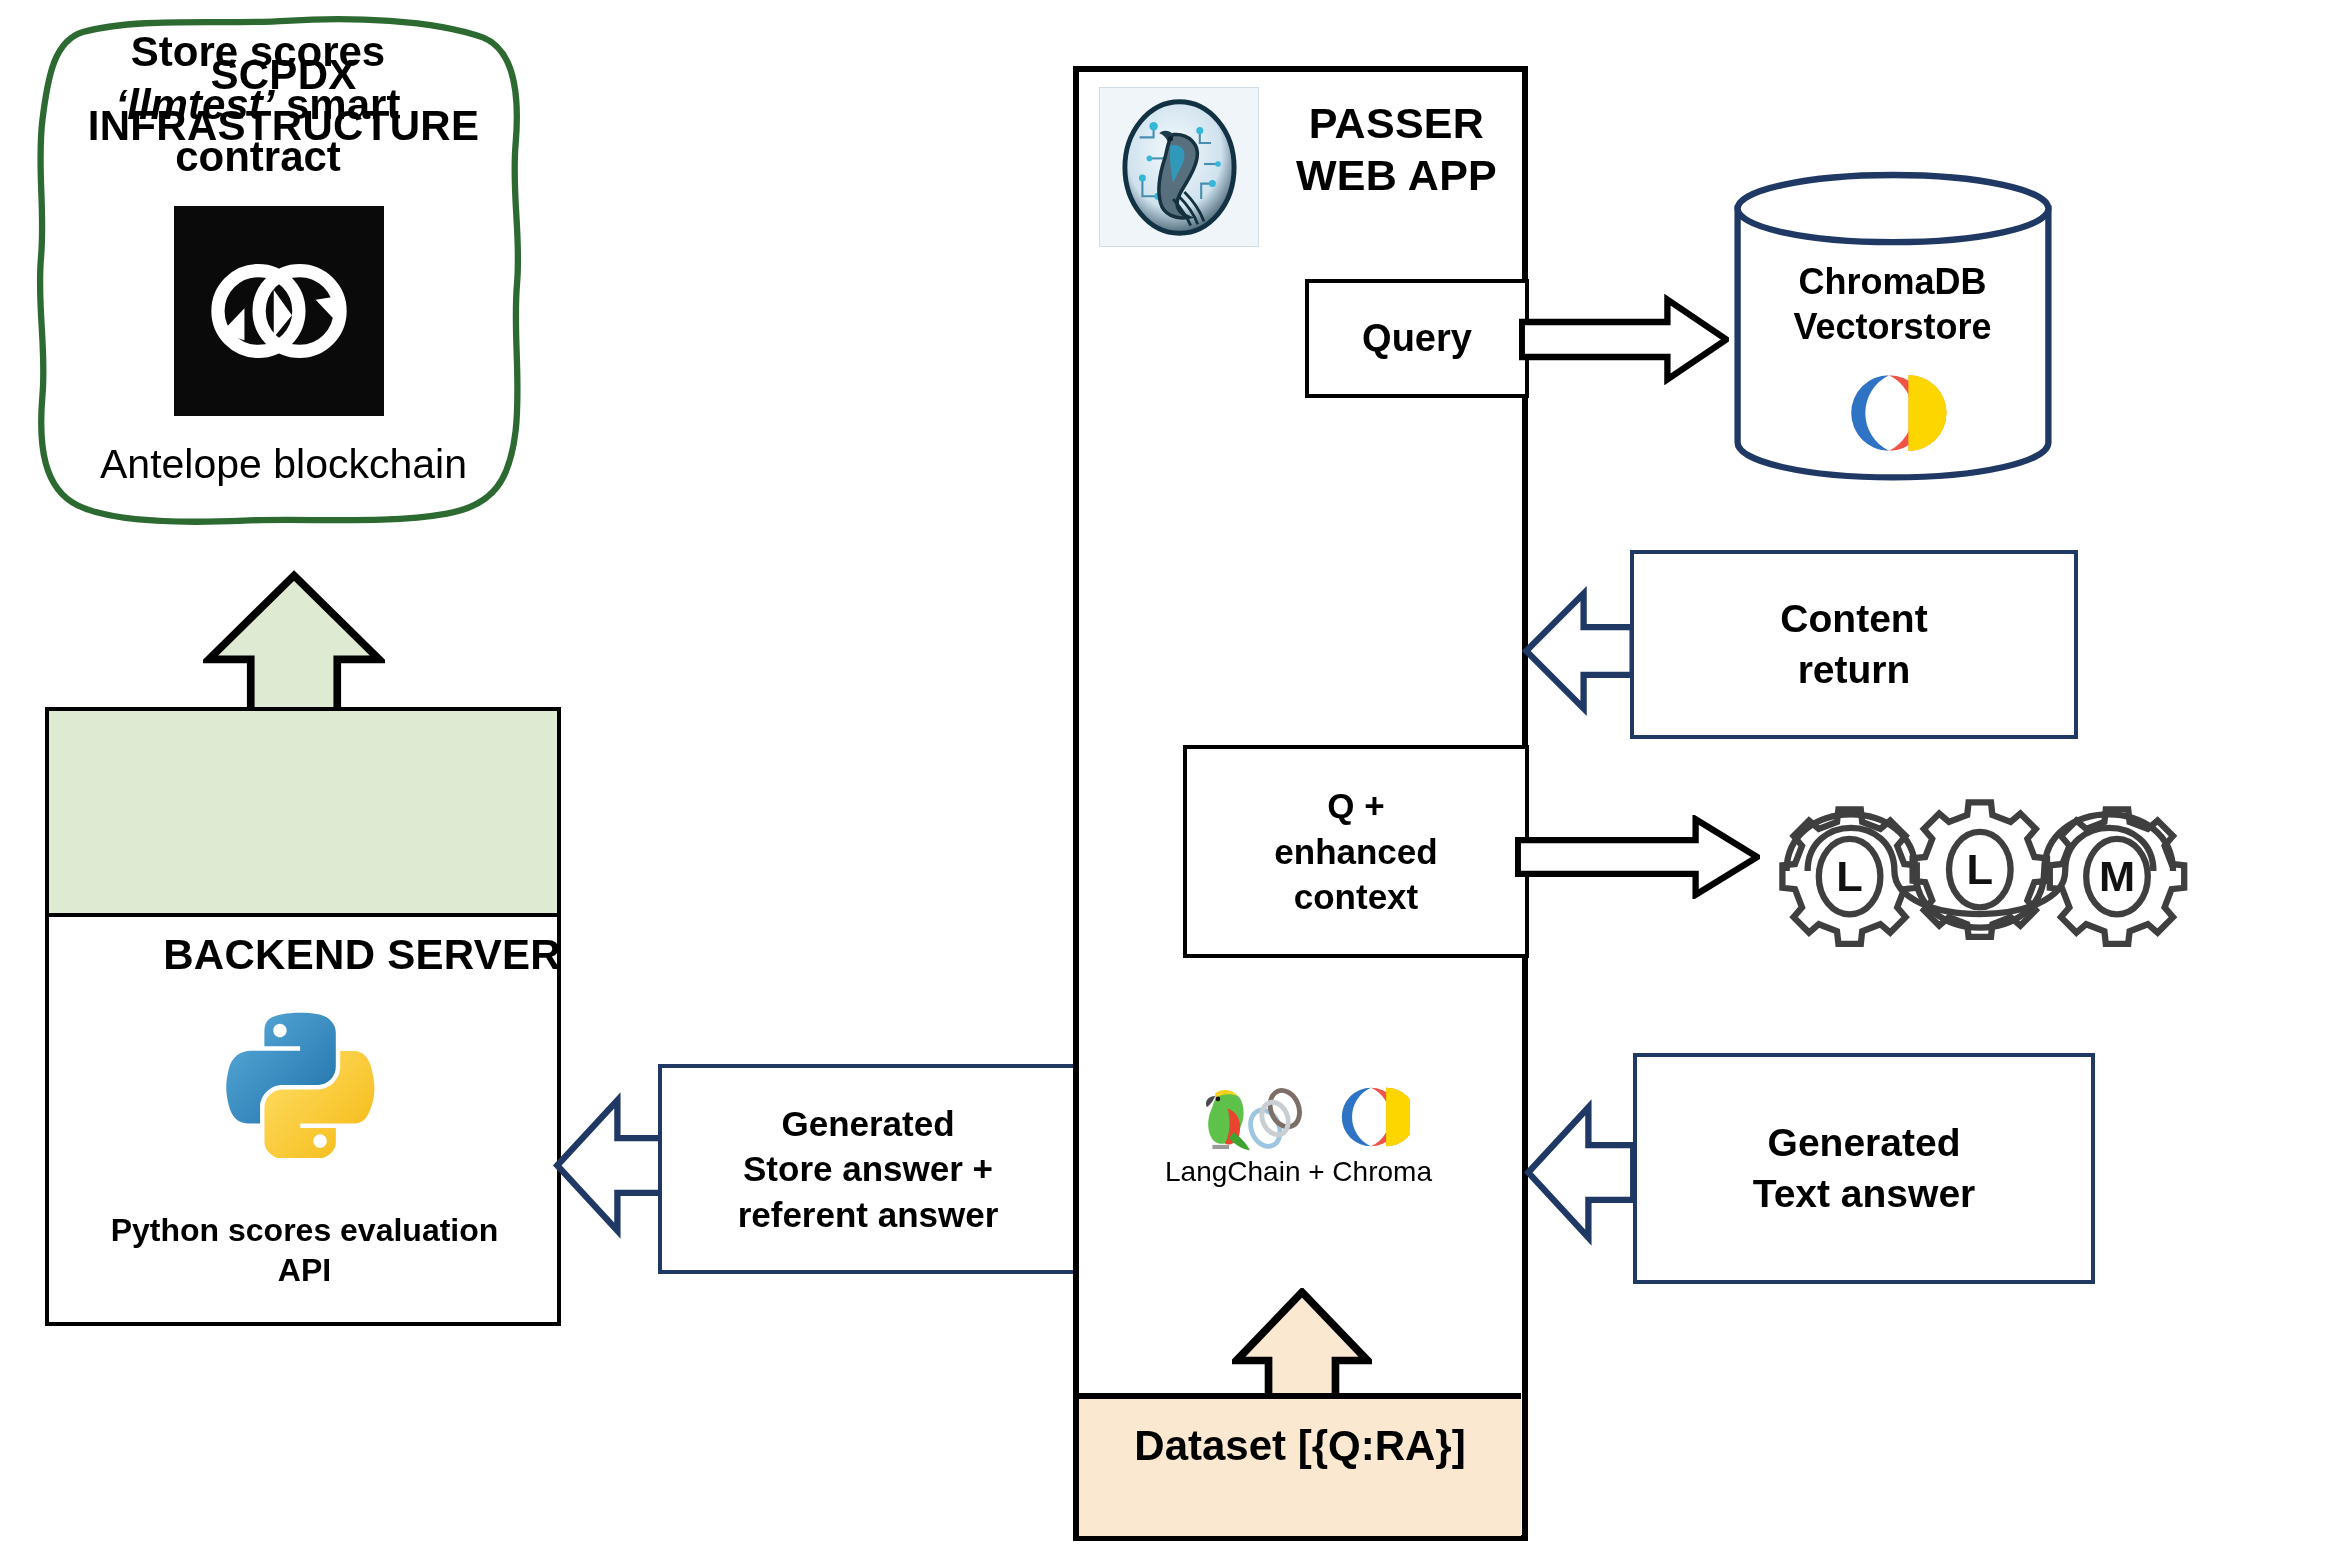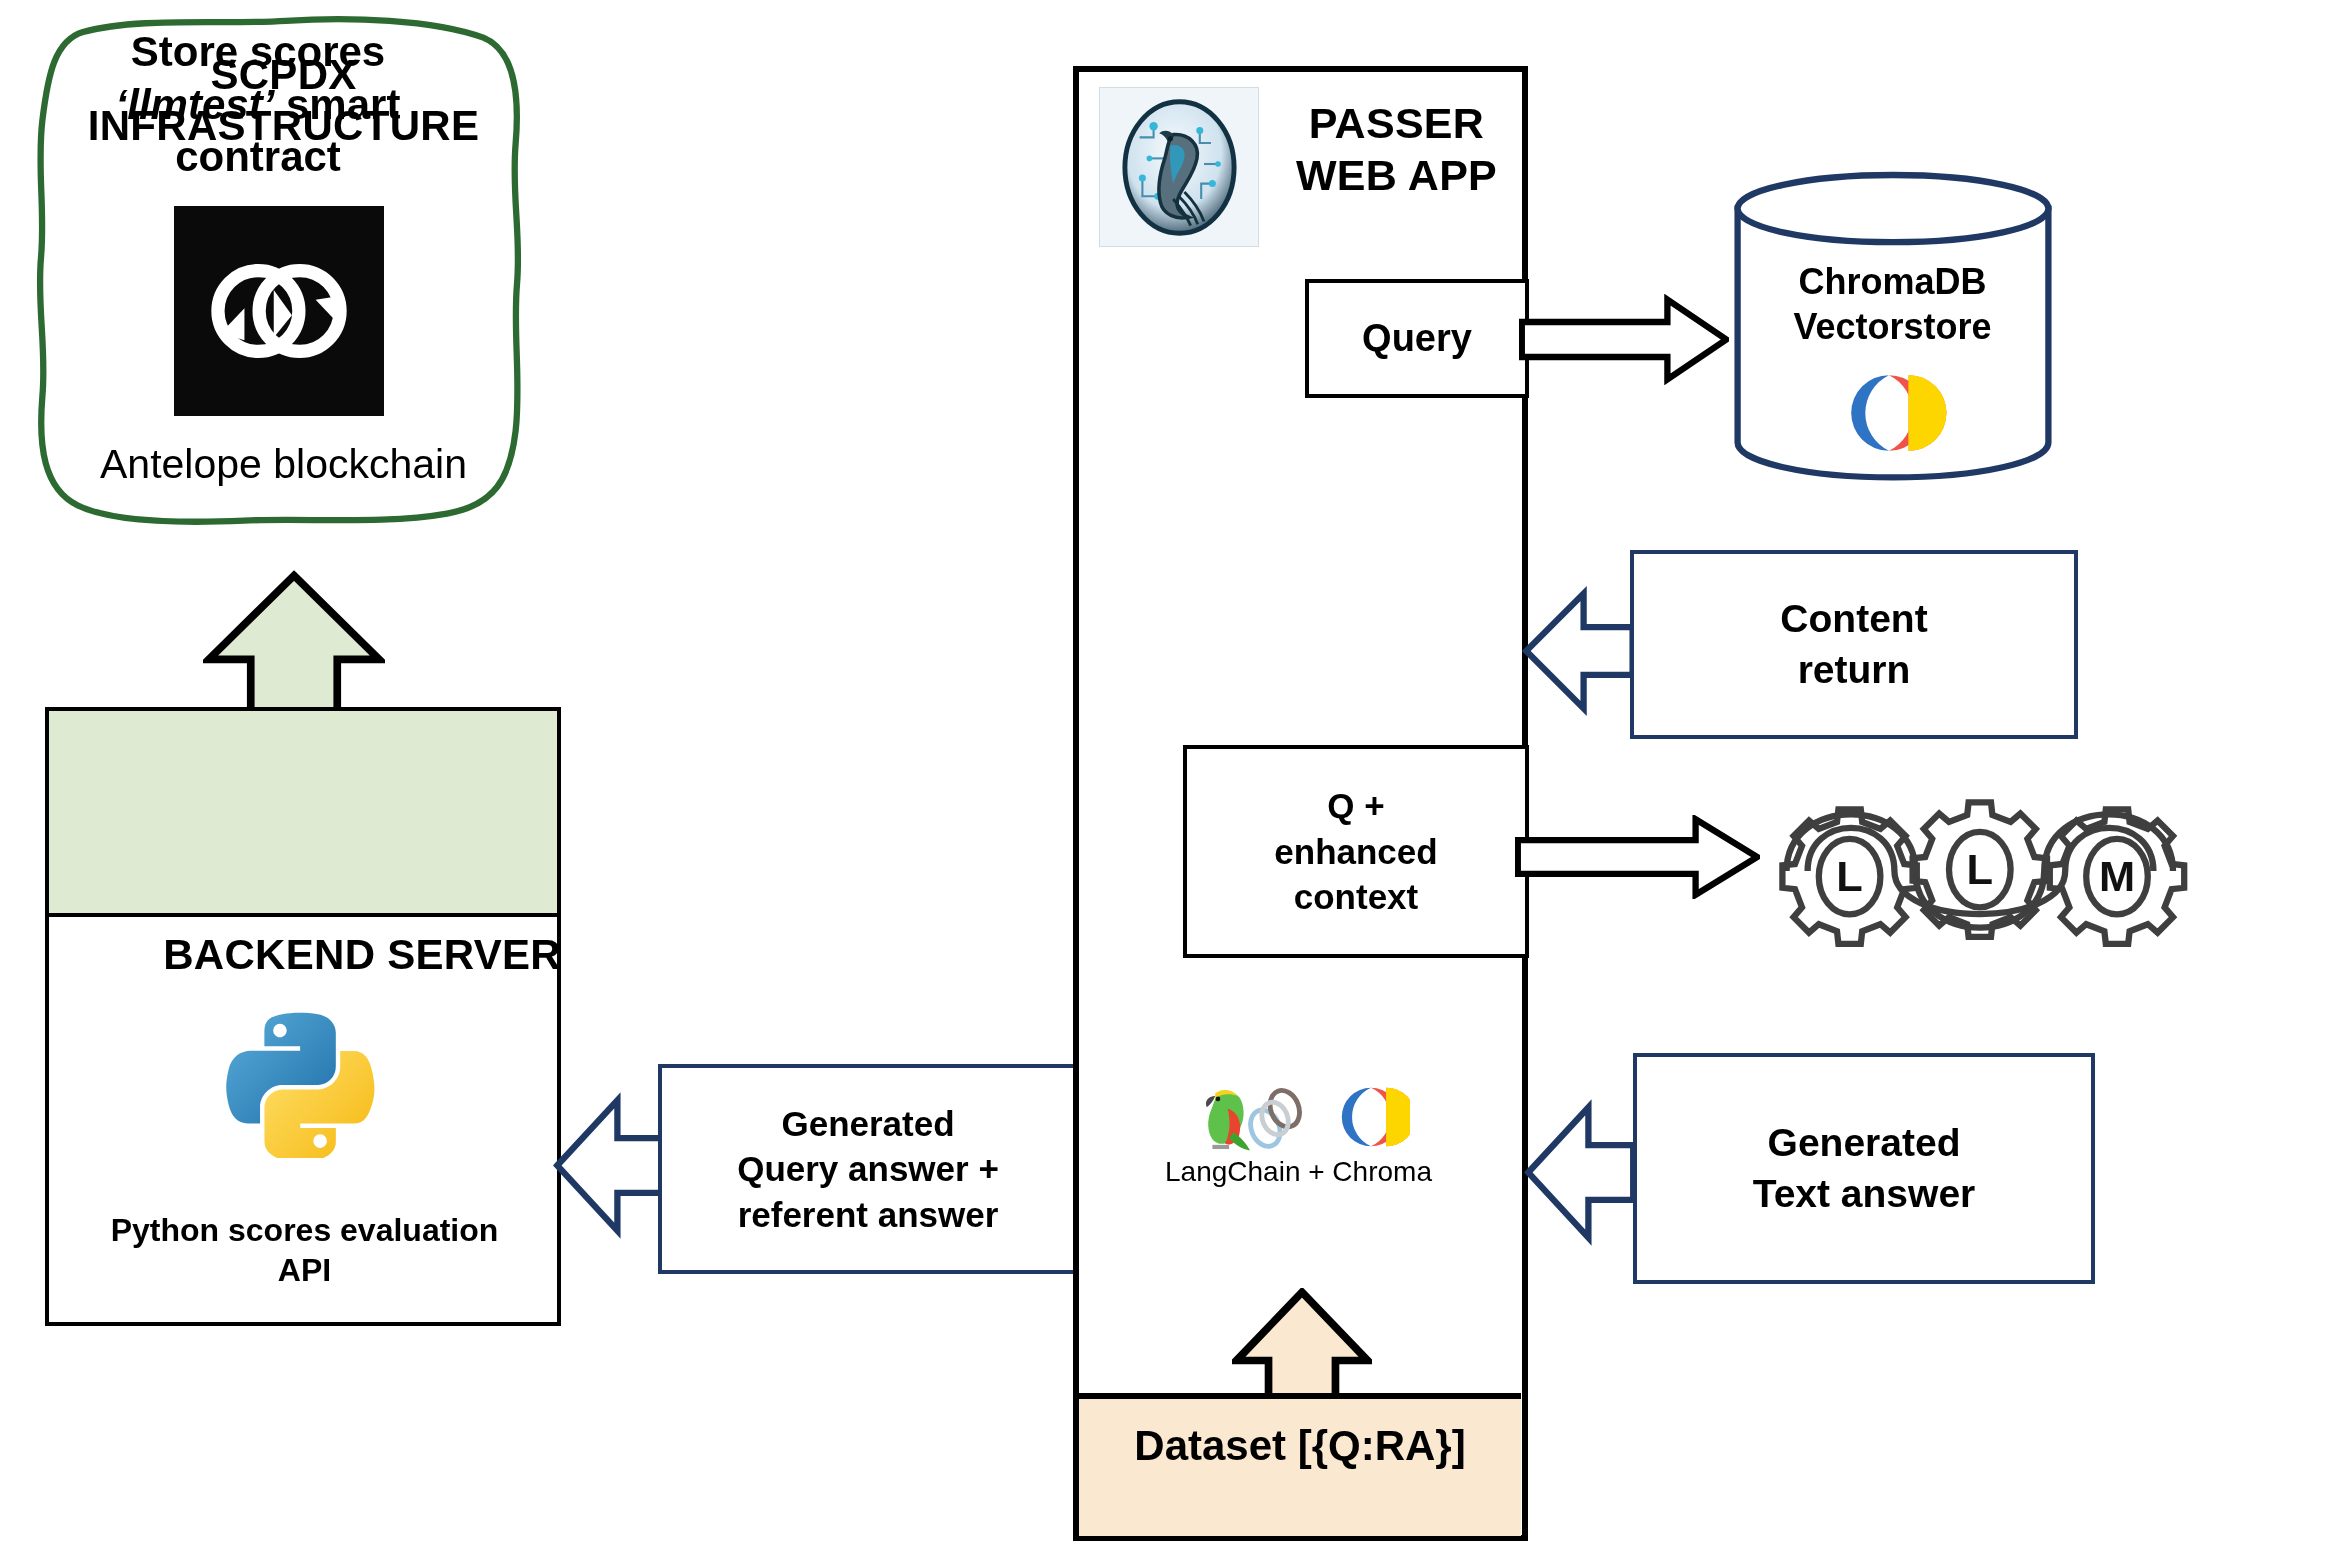--- a/index.html
+++ b/index.html
@@ -179,21 +179,21 @@
   </div>
 
   <div class="abs" id="left-ret-arrow">
     <svg width="112" height="161" viewBox="0 0 160 230">
       <path d="M 6 115 L 92 22 L 92 76 L 156 76 L 156 154 L 92 154 L 92 208 Z" fill="#ffffff" stroke="#1f3864" stroke-width="9" stroke-linejoin="miter"></path>
     </svg>
   </div>
   <div class="abs" id="left-ret-box"></div>
   <div class="abs ctr col" id="left-ret-text">
     <div>Generated</div>
-    <div>Query answer +</div>
+    <div>Store answer +</div>
     <div>referent answer</div>
   </div>
 
   <div class="abs" id="passer-box"></div>
 
   <div class="abs ctr" id="passer-logo">
     <svg width="147" height="147" viewBox="0 0 210 210">
       <defs>
         <radialGradient id="pgrad" cx="45%" cy="38%" r="70%">
           <stop offset="0" stop-color="#f4fafd"></stop>

